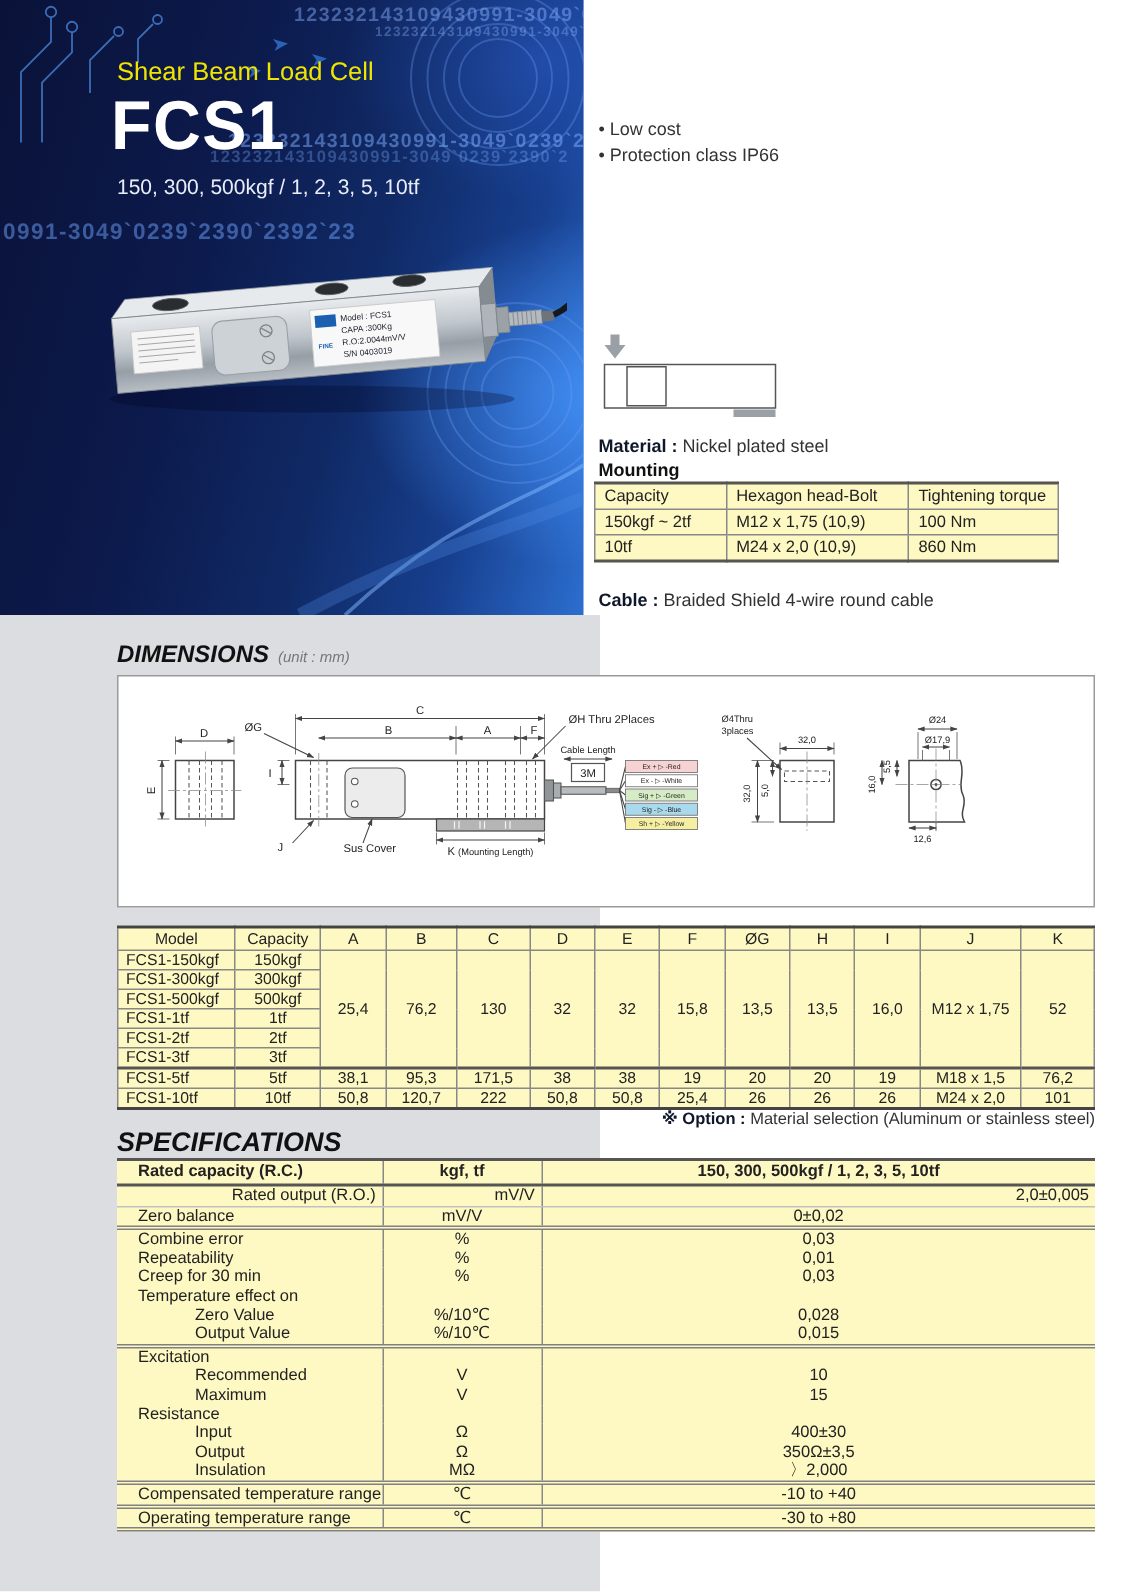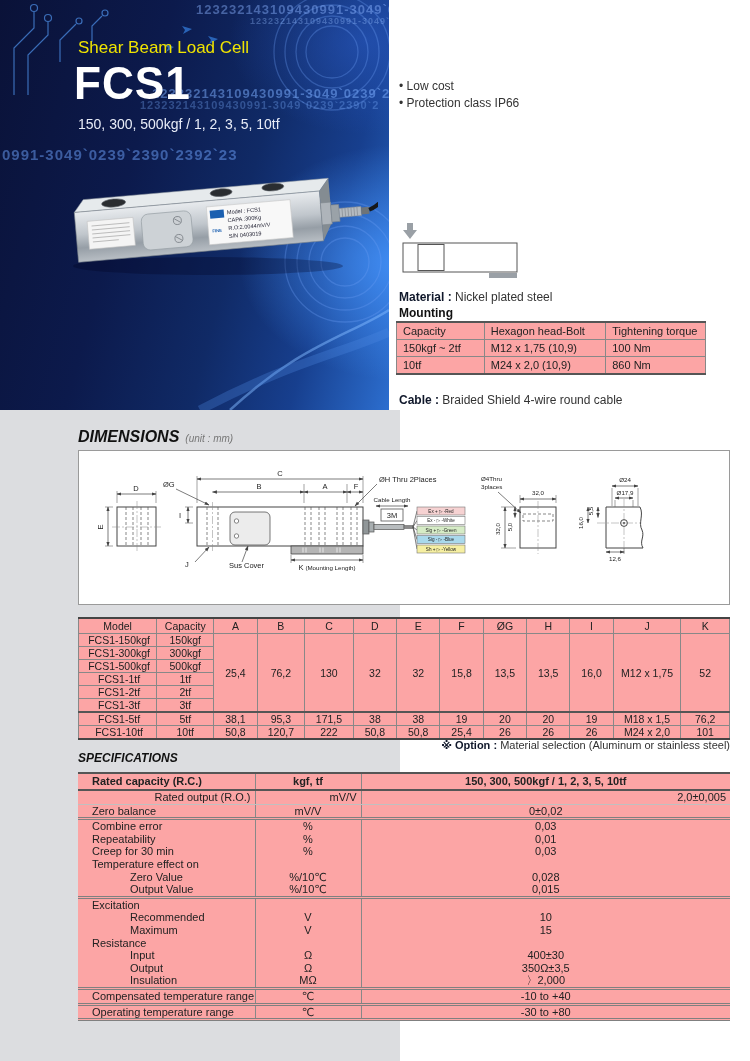--- a/index.html
+++ b/index.html
@@ -31,21 +31,21 @@
   
   .features{position:absolute;left:399px;top:78px;width:330px;}
   .features h2{margin:0 0 5px 0;font-size:15px;font-style:italic;font-weight:bold;color:#111;}
   .features ul{margin:0;padding:0;list-style:none;font-size:12px;color:#333;}
   .features li{line-height:17px;}
   .features li:before{content:"\2022  ";}
   .mount-diagram{position:absolute;left:398px;top:221px;}
   .material-line{position:absolute;left:399px;top:290px;font-size:12px;color:#333;}
   .mounting-label{position:absolute;left:399px;top:306px;font-size:12px;font-weight:bold;color:#111;}
   .b{font-weight:bold;color:#0f172a;}
-  table{border-collapse:collapse;background:#fca5a5;}
+  table{border-collapse:collapse;background:#fef9c3;}
   .mount-table{position:absolute;left:396px;top:321px;width:310px;font-size:11px;
     border-top:2px solid #555;border-bottom:2px solid #555;}
   .mount-table th,.mount-table td{border:1px solid #888;padding:1px 6px;text-align:left;font-weight:normal;height:14px;color:#222;}
   .cable-line{position:absolute;left:399px;top:393px;font-size:12px;color:#333;}
   
   .dim-head{position:absolute;left:78px;top:428px;font-size:16px;font-style:italic;font-weight:bold;color:#111;}
   .dim-head .unit{font-size:10px;font-weight:normal;color:#777;margin-left:6px;}
   .dim-box{position:absolute;left:78px;top:450px;width:650px;height:153px;border:1px solid #9a9a9a;background:#fff;}
   .dwg text{font-size:7.5px;fill:#222;}
   .dwg .sm{font-size:6.2px;}
@@ -54,25 +54,25 @@
   .dwg .dash{fill:none;stroke:#555;stroke-width:.7;stroke-dasharray:3 2;}
   .dwg .cl{stroke:#888;stroke-width:.5;stroke-dasharray:8 2 2 2;}
   .dwg .dim{stroke:#444;stroke-width:.7;}
   .dwg .ext{stroke:#666;stroke-width:.6;}
   .dwg .ldr{stroke:#444;stroke-width:.7;fill:none;}
   
   .dim-table{position:absolute;left:78px;top:617px;width:652px;font-size:10.5px;
     border-top:2px solid #444;border-bottom:2px solid #444;}
   .dim-table th,.dim-table td{border:1px solid #888;text-align:center;padding:0 2px;height:12px;color:#222;font-weight:normal;}
   .dim-table th{height:14px;}
-  .dim-table td.mcol{text-align:center;padding-left:5px;}
+  .dim-table td.mcol{text-align:left;padding-left:5px;}
   .dim-table tr.heavy td{border-top:2px solid #555;}
   .option-note{position:absolute;left:350px;top:739px;width:380px;text-align:right;font-size:11px;color:#333;}
   
-  .spec-head{position:absolute;left:78px;top:751px;font-size:12px;font-style:italic;font-weight:bold;color:#111;}
+  .spec-head{position:absolute;left:78px;top:751px;font-size:18px;font-style:italic;font-weight:bold;color:#111;}
   .spec-table{position:absolute;left:78px;top:772px;width:652px;font-size:11px;table-layout:fixed;}
   .spec-table th,.spec-table td{padding:0 4px;height:12.6px;line-height:12.6px;color:#222;overflow:hidden;white-space:nowrap;}
   .spec-table th{font-weight:bold;border-top:2px solid #555;border-bottom:2px solid #555;height:15px;}
   .spec-table th:first-child{text-align:left;padding-left:14px;}
   .spec-table td:first-child{text-align:left;padding-left:14px;}
   .spec-table td.ind{padding-left:52px;}
   .spec-table th:nth-child(2),.spec-table td:nth-child(2){border-left:1px solid #888;border-right:1px solid #888;text-align:center;}
   .spec-table th:nth-child(3),.spec-table td:nth-child(3){text-align:center;}
   .spec-table tr.thin td{border-bottom:1px solid #c0c0c0;text-align:right;}
   .spec-table tr.sect td{border-bottom:3px double #808080;}

